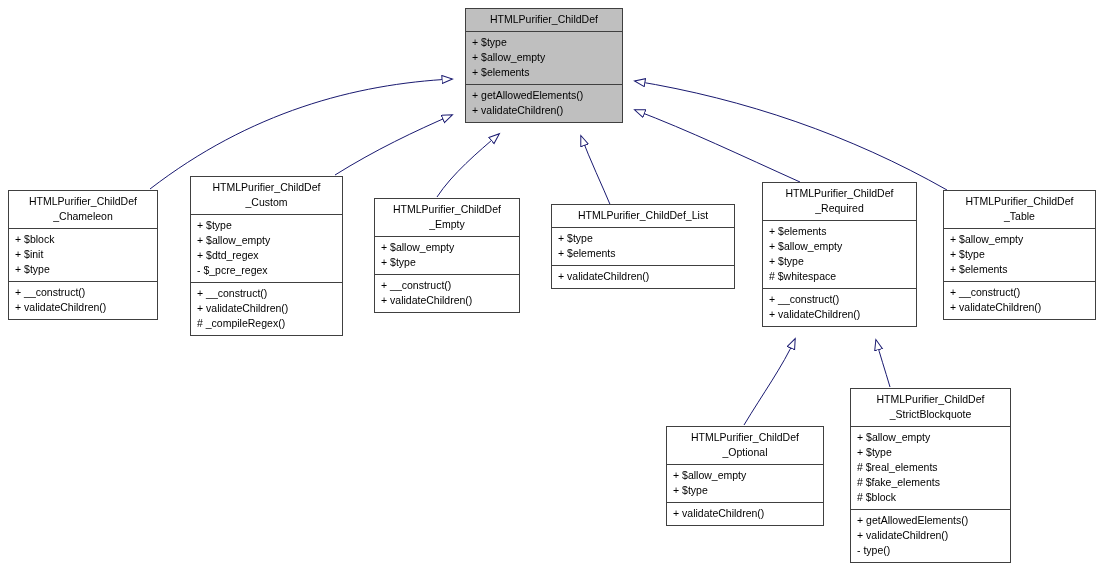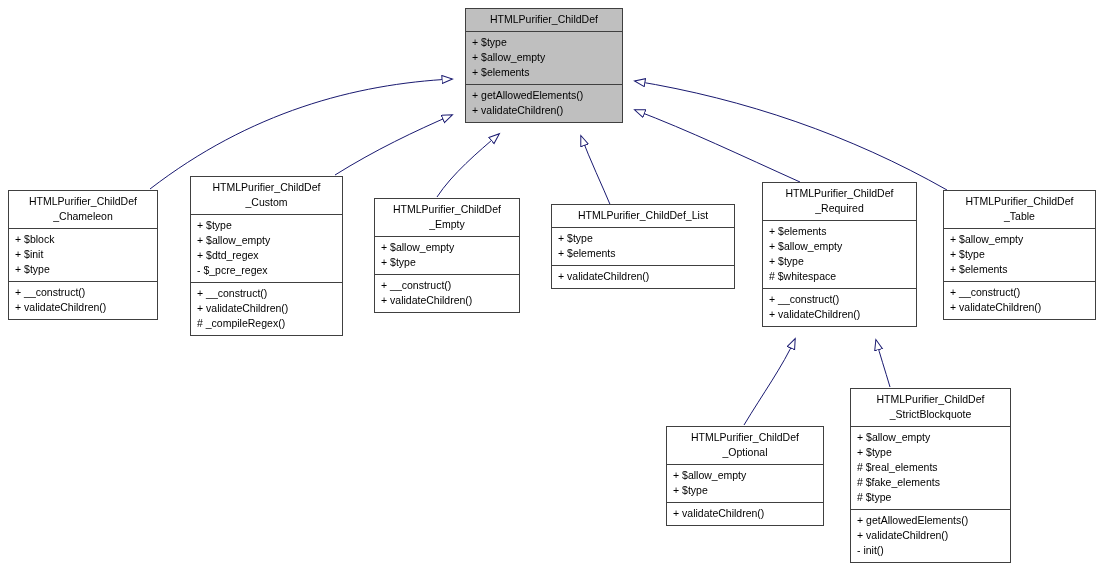--- a/index.html
+++ b/index.html
@@ -195,21 +195,21 @@
     <div class="class-box" id="box-strictblockquote">
       <div class="class-title">
         <div>HTMLPurifier_ChildDef</div>
         <div>_StrictBlockquote</div>
       </div>
       <div class="class-section attrs">
         <div>+ $allow_empty</div>
         <div>+ $type</div>
         <div># $real_elements</div>
         <div># $fake_elements</div>
-        <div># $type</div>
+        <div># $block</div>
       </div>
       <div class="class-section methods">
         <div>+ getAllowedElements()</div>
         <div>+ validateChildren()</div>
-        <div>- init()</div>
+        <div>- type()</div>
       </div>
     </div>
   </div>
 
 </body></html>

